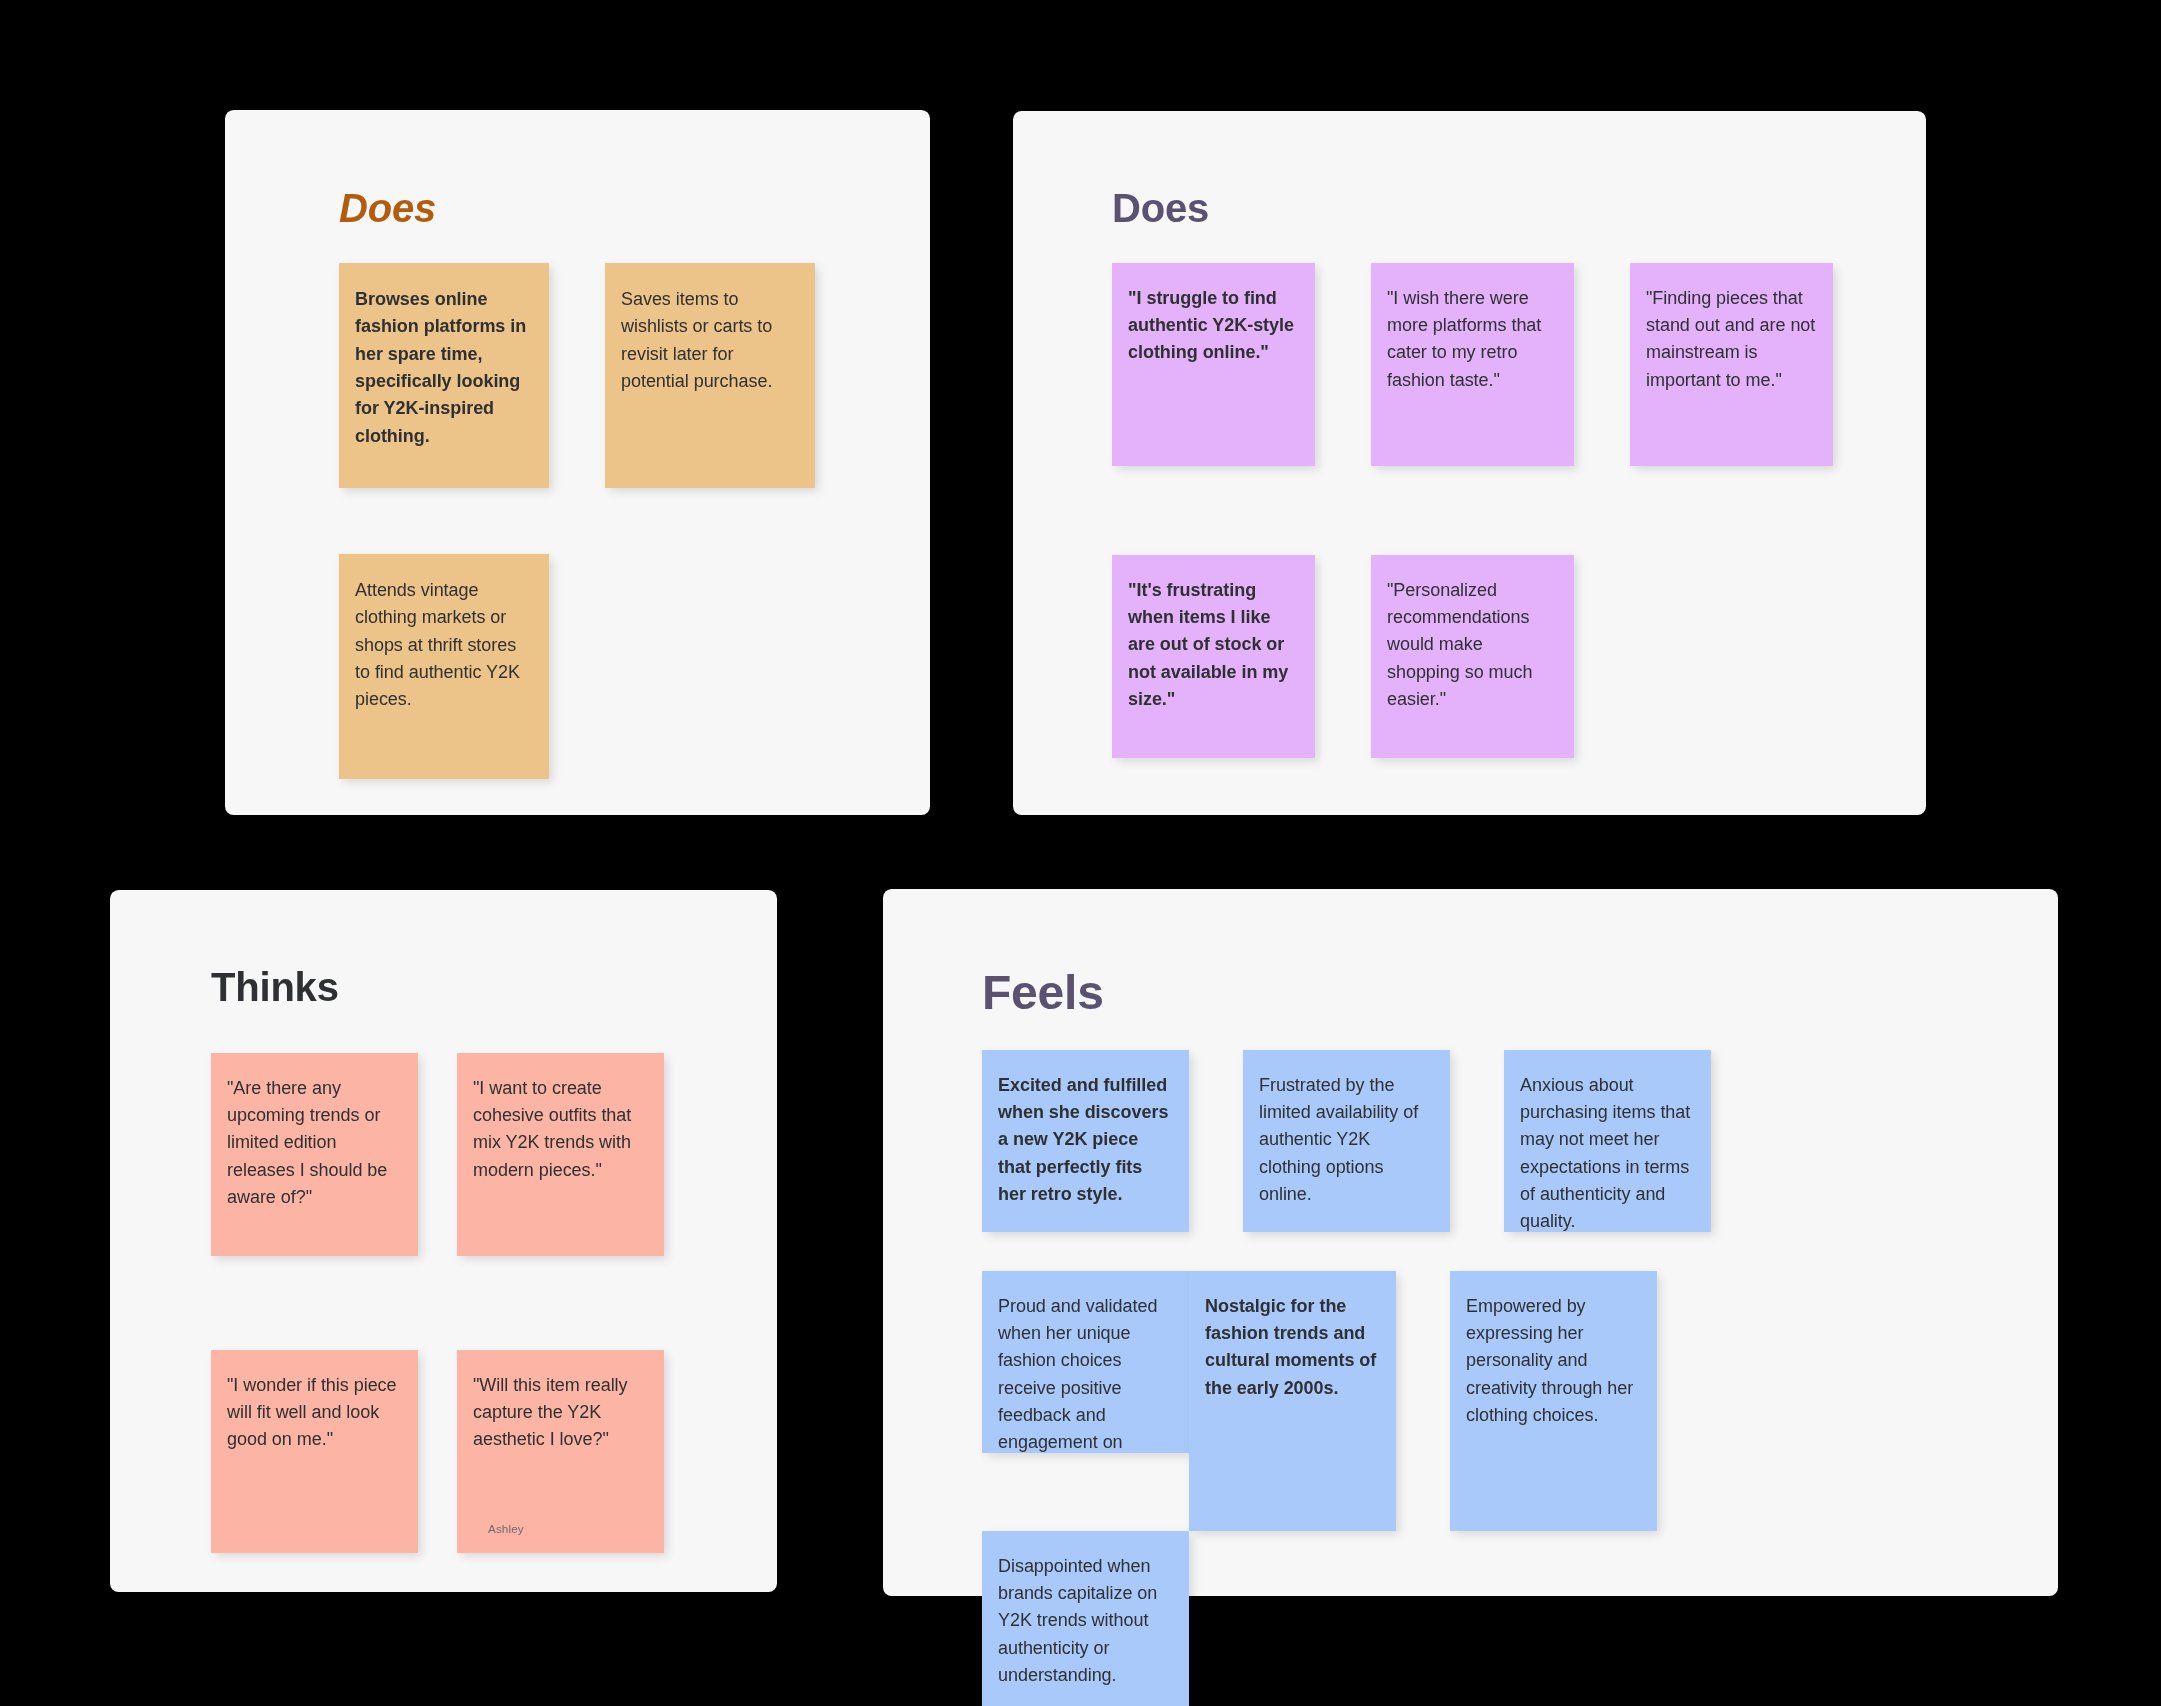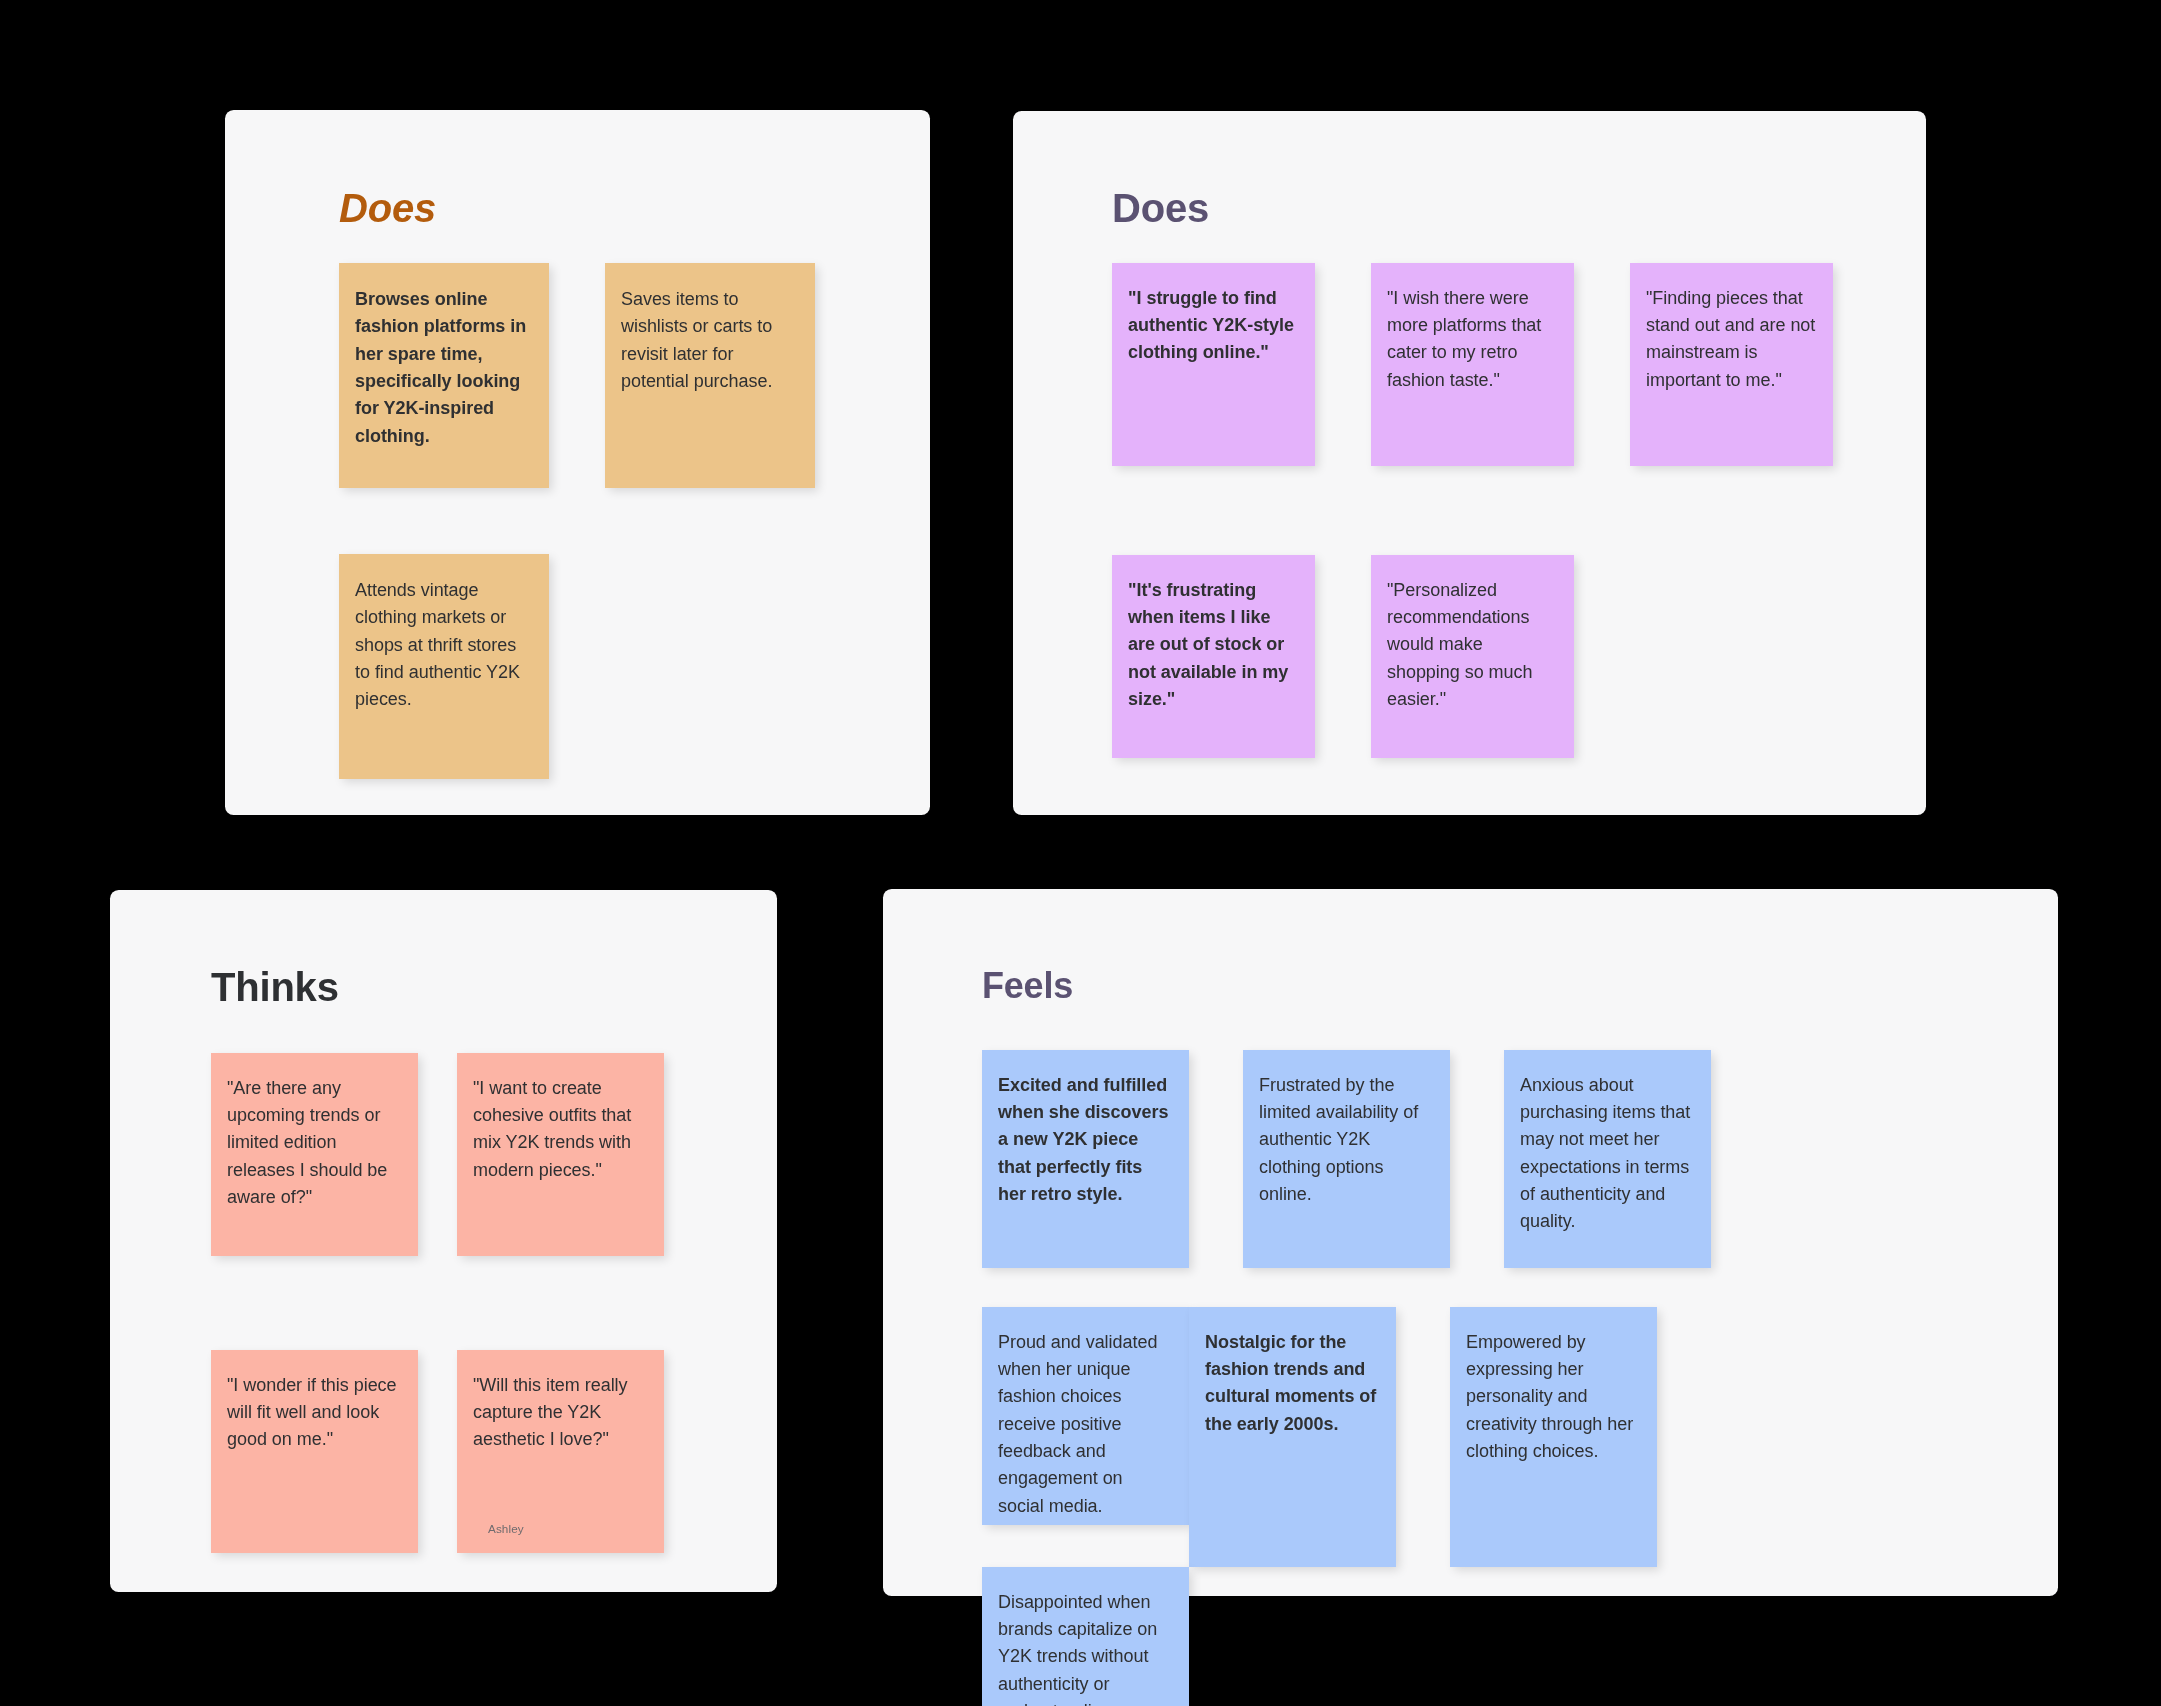--- a/index.html
+++ b/index.html
@@ -56,21 +56,21 @@
   
   #panel-does   { left: 225px;  top: 110px;  width: 705px; height: 705px; }
   #panel-says   { left: 1013px; top: 111px;  width: 913px; height: 704px; }
   #panel-thinks { left: 110px;  top: 890px; width: 667px; height: 702px; }
   #panel-feels  { left: 883px; top: 889px; width: 1175px; height: 707px; }
 
   
   #title-does   { left: 339px;  top: 186px;  font-size: 40px; color: #b35c0d; font-style: italic; }
   #title-says   { left: 1112px; top: 186px;  font-size: 40px; color: #5b5272; }
   #title-thinks { left: 211px;  top: 965px; font-size: 40px; color: #2e3033; }
-  #title-feels  { left: 982px; top: 965px; font-size: 36px; color: #5b5272; }
+  #title-feels  { left: 982px; top: 965px; font-size: 48px; color: #5b5272; }
 
   
   #notes-does { left: 339px; top: 263px; width: 571px; }
   #notes-does .note { width: 210px; margin-right: 56px; }
   #notes-does .note:nth-child(2n) { margin-right: 0; }
   #notes-does .note-r1 { height: 225px; margin-bottom: 66px; }
   #notes-does .note-r2 { height: 225px; }
   #notes-does .note { background: #ecc489; }
   #notes-does .note-text { left: 16px; top: 23px; right: 17.3px; }
 
@@ -86,21 +86,21 @@
   #notes-thinks .note { width: 207px; margin-right: 39px; background: #fcb4a5; height: 203px; }
   #notes-thinks .note:nth-child(2n) { margin-right: 0; }
   #notes-thinks .note-r1 { margin-bottom: 94px; }
   #notes-thinks .note-text { left: 16px; top: 21.6px; right: 17.3px; }
   #notes-thinks .note-author { left: 31px; bottom: 18px; }
 
   
   #notes-feels { left: 982px; top: 1050px; width: 986px; }
   #notes-feels .note { width: 207px; margin-right: 54px; background: #aac9fb; }
   #notes-feels .note:nth-child(4n) { margin-right: 0; }
-  #notes-feels .note-r1 { height: 218px; margin-bottom: 39px; }
+  #notes-feels .note-r1 { height: 182px; margin-bottom: 39px; }
   #notes-feels .note-r2 { height: 260px; }
   #notes-feels .note-text { left: 16px; top: 21.6px; right: 17.3px; }
 </style>
 </head>
 <body>
 
 <div id="board">
 
   <div class="panel" id="panel-does"></div>
   <div class="panel-title" id="title-does">Does</div>

